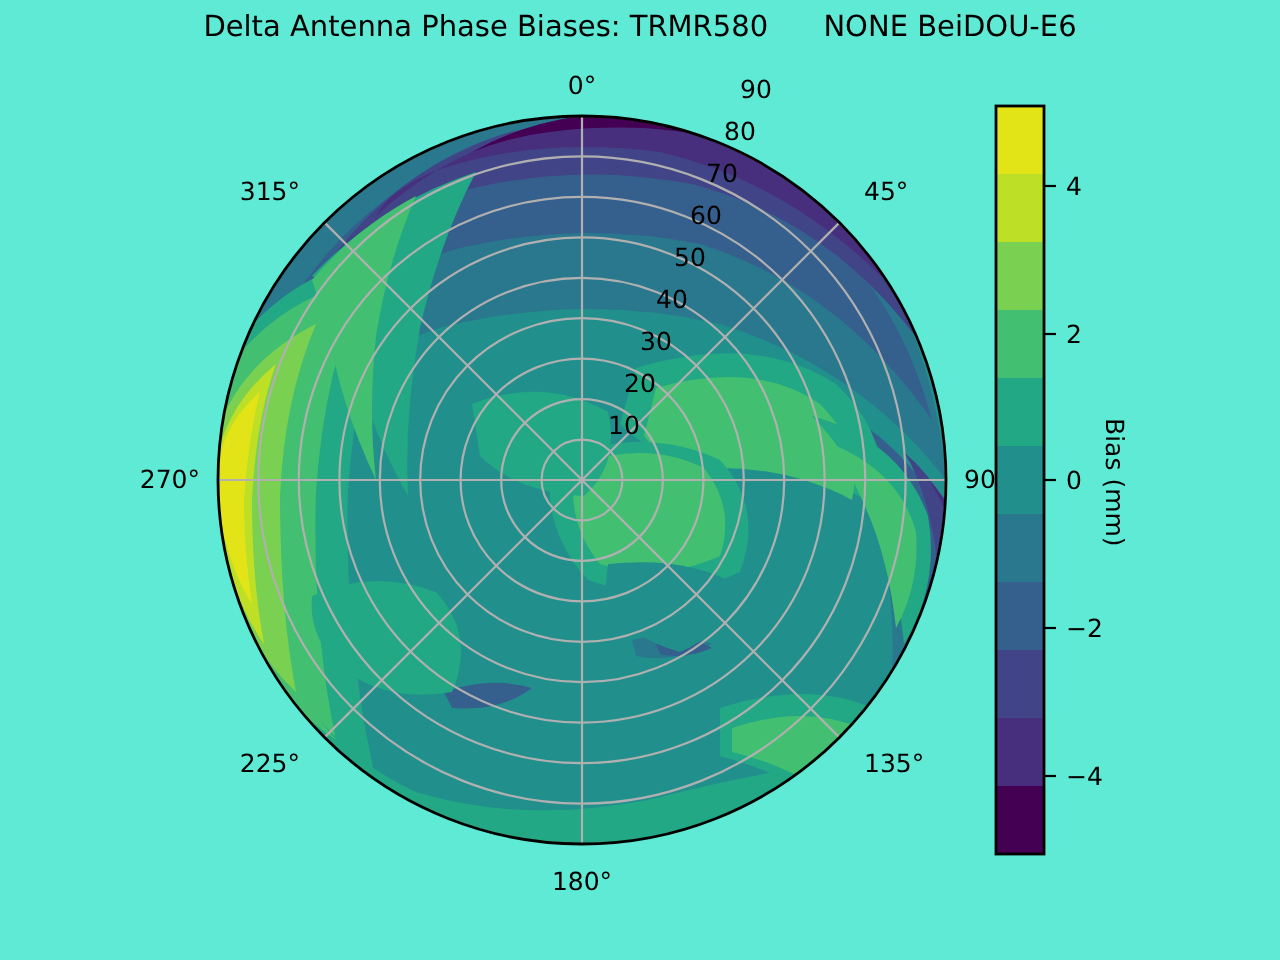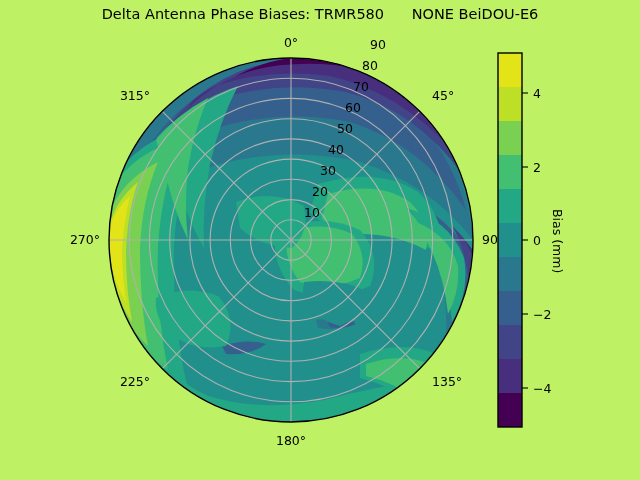--- a/index.html
+++ b/index.html
@@ -6,21 +6,21 @@
   html, body {
     margin: 0; padding: 0;
     width: 640px; height: 480px;
     background: #ffffff;
     font-family: "DejaVu Sans", sans-serif;
     overflow: hidden;
   }
   #figure {
     position: relative;
     width: 640px; height: 480px;
-    background: #bef264;
+    background: #5eead4;
   }
   #figure-title {
     position: absolute;
     left: 0; top: 6px;
     width: 640px;
     text-align: center;
     font-size: 14.5px;
     color: #000000;
     white-space: pre;
     letter-spacing: 0px;

